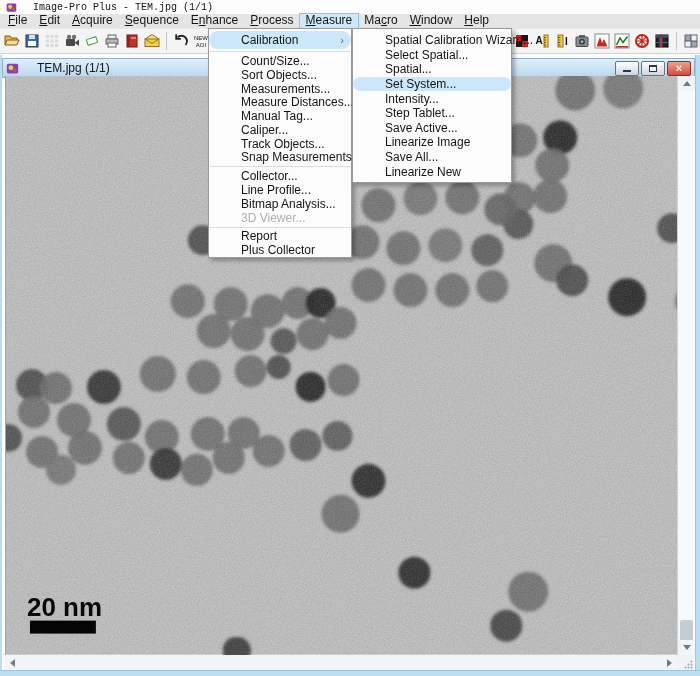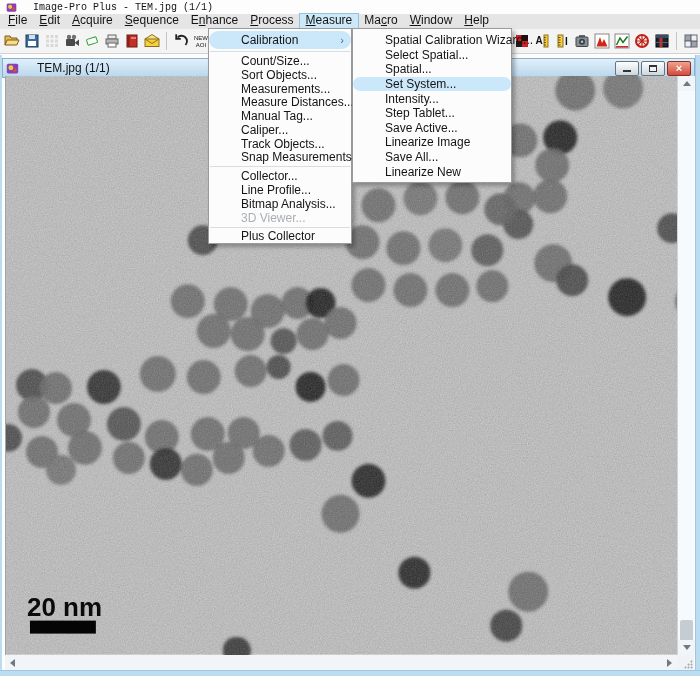--- a/index.html
+++ b/index.html
@@ -446,20 +446,23 @@
         <span>Line Profile...</span>
       </div>
       <div class="menu-row">
         <span>Bitmap Analysis...</span>
       </div>
       <div class="menu-row menu-dis">
         <span>3D Viewer...</span>
       </div>
       <div class="menu-sep"></div>
       <div class="menu-row">
+        <span>Report</span>
+      </div>
+      <div class="menu-row">
         <span>Plus Collector</span>
       </div>
     </div>
   <div id="calibration-submenu" class="menu-panel">
       <div class="menu-row">
         <span>Spatial Calibration Wizard...</span>
       </div>
       <div class="menu-row">
         <span>Select Spatial...</span>
       </div>

